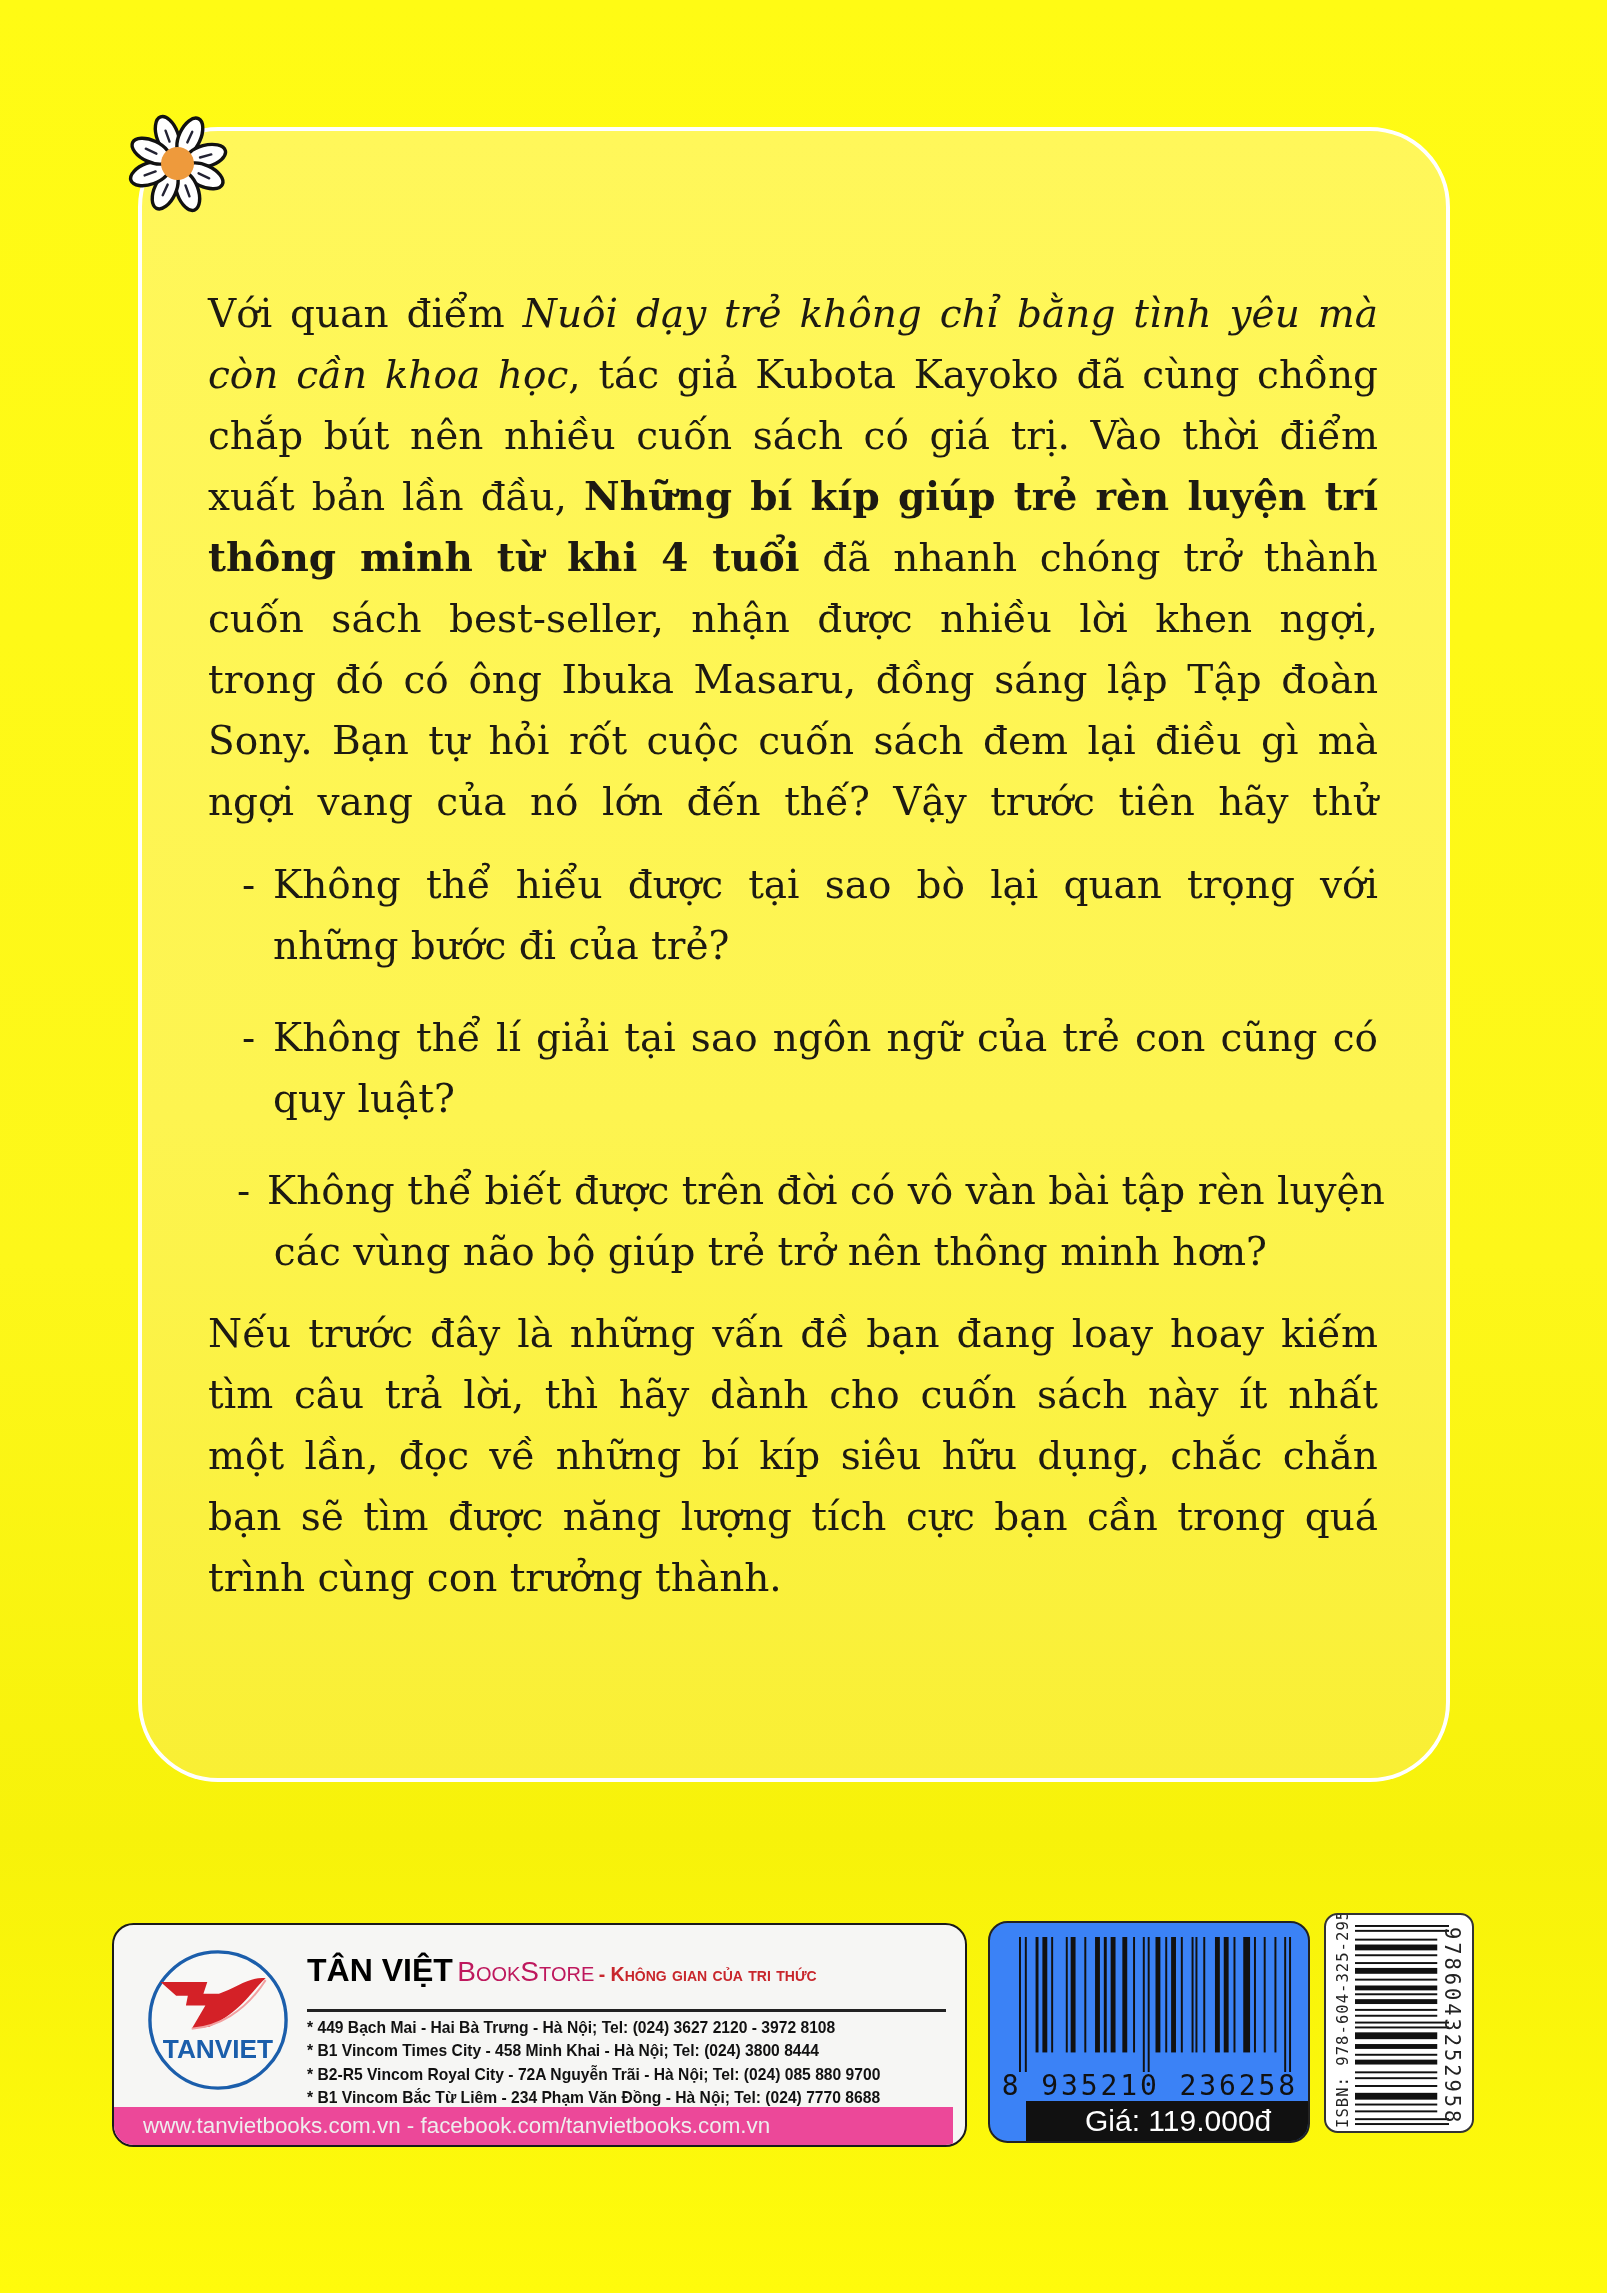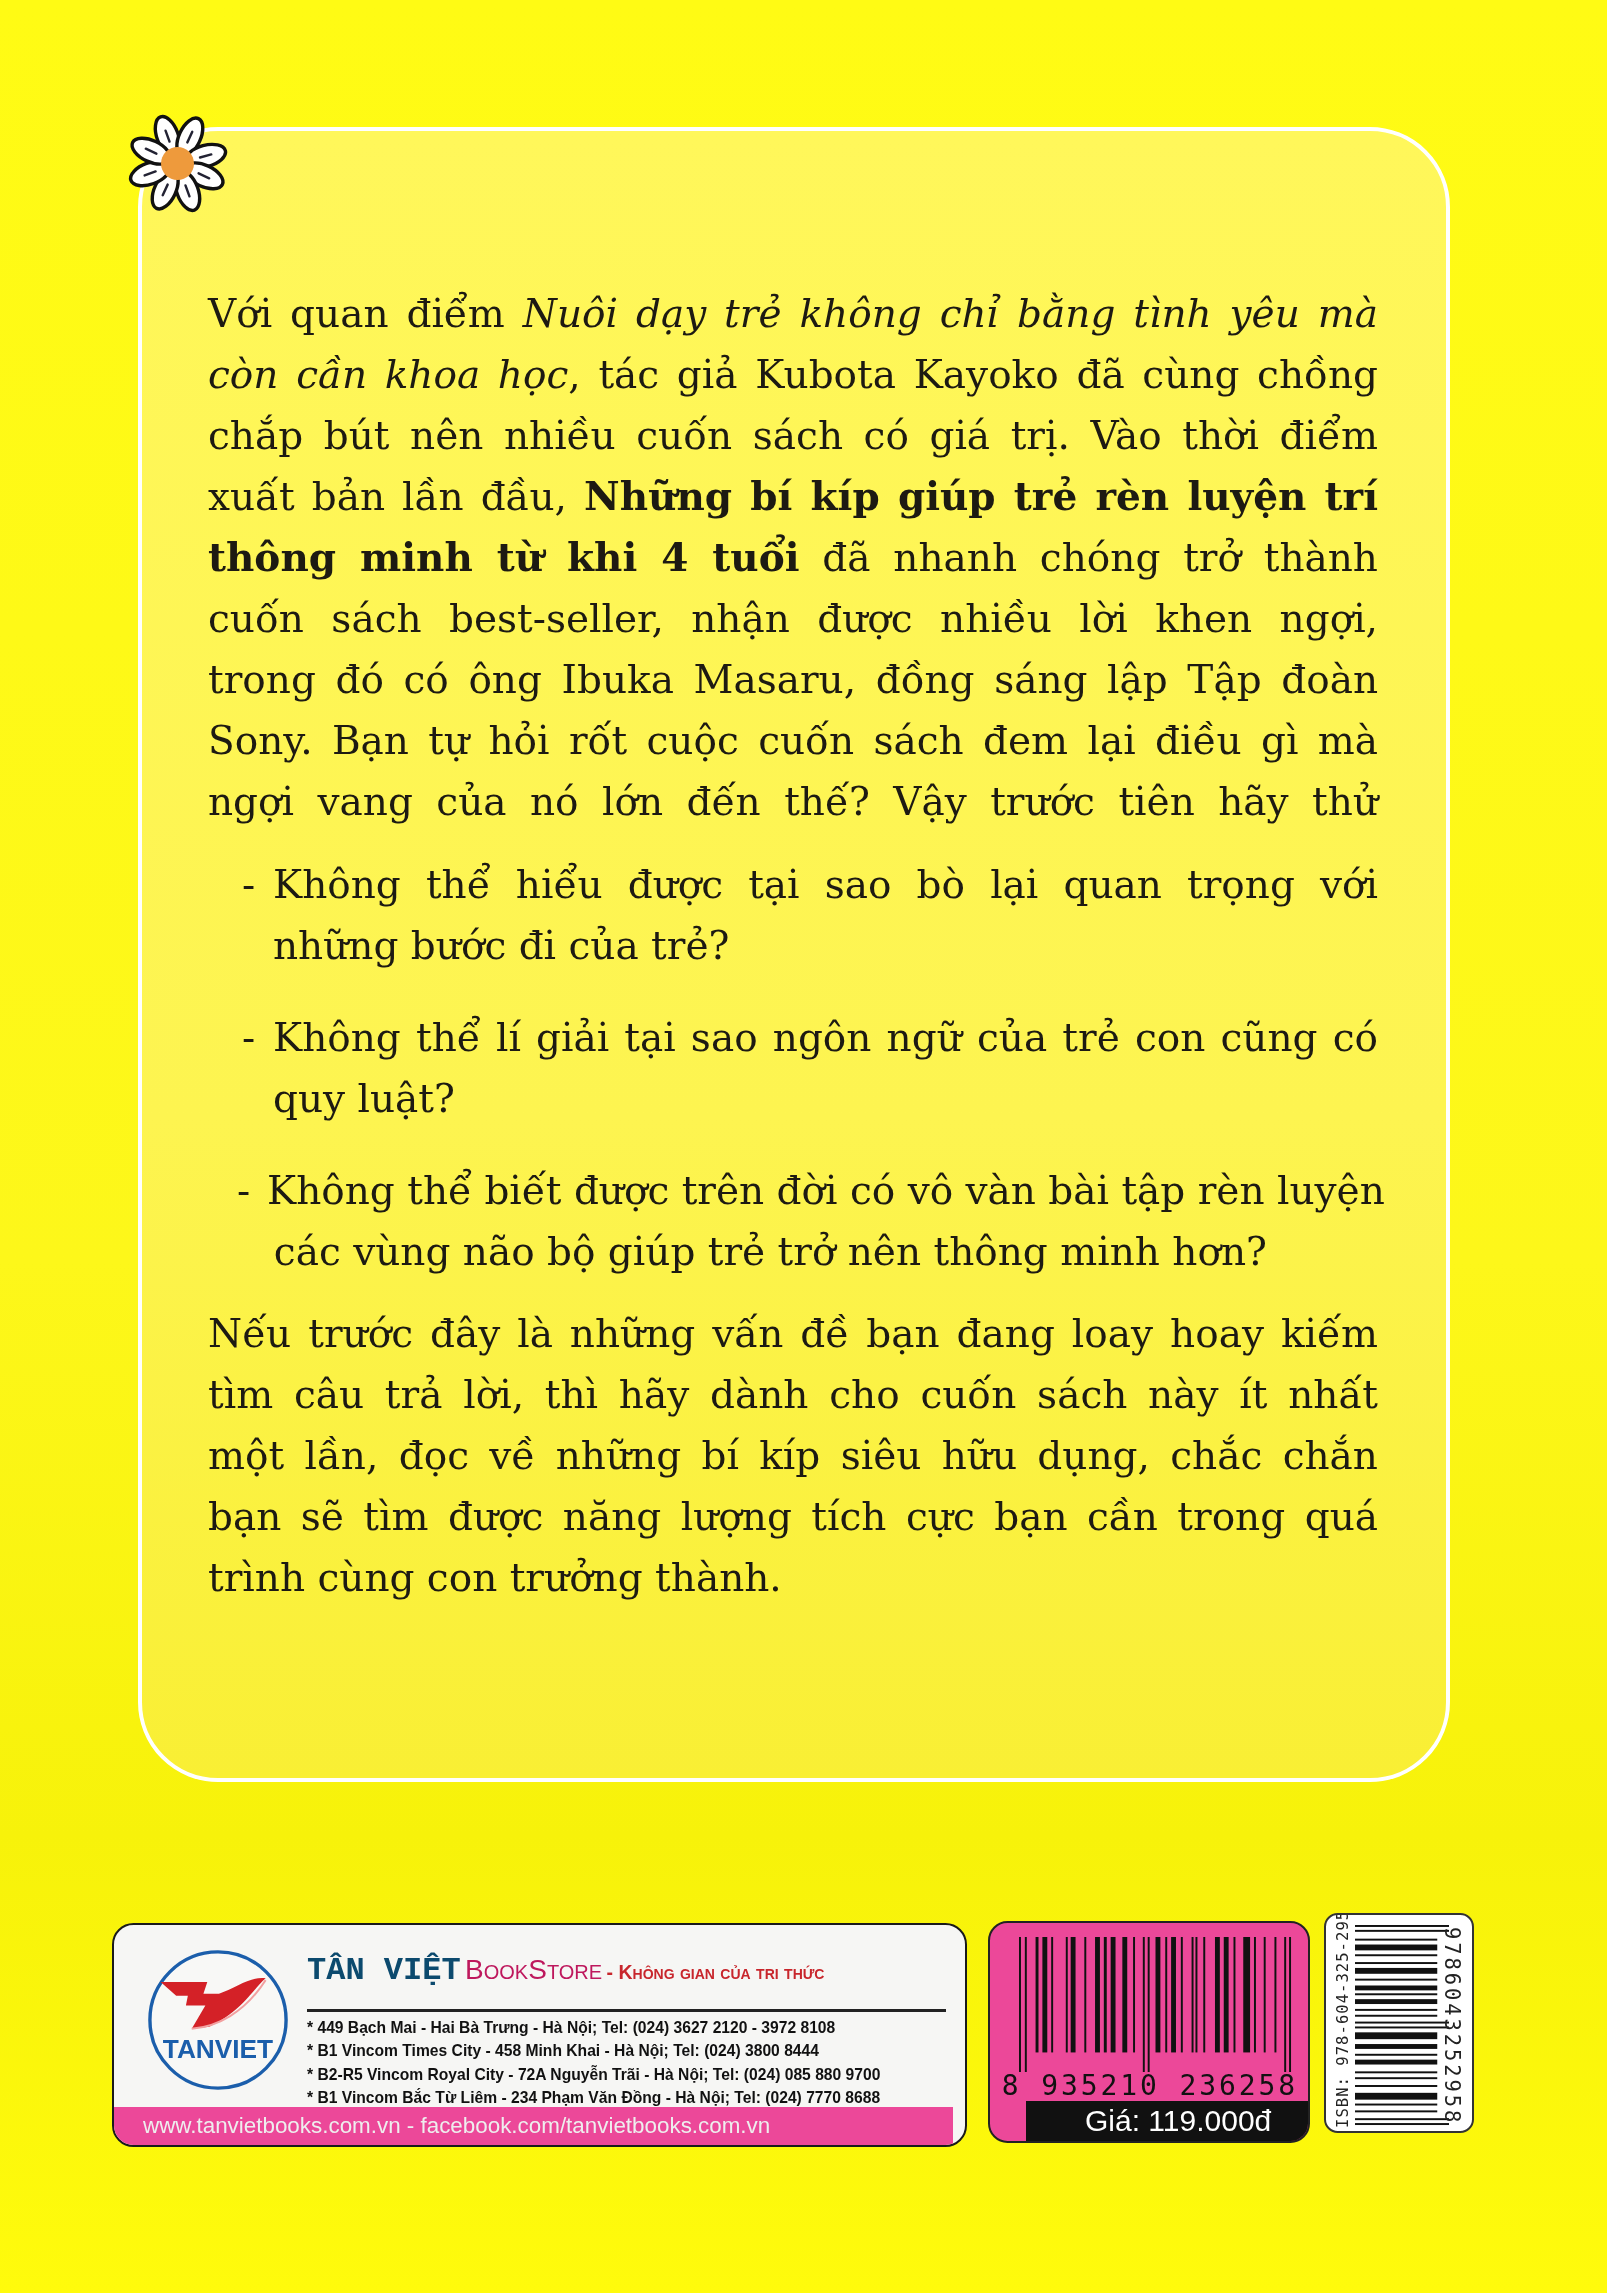--- a/index.html
+++ b/index.html
@@ -30,31 +30,31 @@
   .gap { height:31px; }
   .gap2 { height:21.5px; }
 
   
   .store {
     position:absolute; left:112px; top:1923px; width:855px; height:224px;
     border:2.9px solid #1a1a1a; border-radius:21.5px; background:#f6f6f4; box-sizing:border-box; overflow:hidden;
   }
   .logo { position:absolute; left:33px; top:24.4px; width:142px; height:142px; }
   .store-title { position:absolute; left:193px; top:27px; white-space:nowrap; font-family:"Liberation Sans", sans-serif; }
-  .st-main { color:#0c4a6e; font-weight:bold; font-size:32px; letter-spacing:0px;font-family:Liberation Mono, monospace; }
+  .st-main { color:#000000; font-weight:bold; font-size:32px; letter-spacing:0px; }
   .st-book { color:#be185d; font-weight:normal; font-size:28px; font-variant:small-caps; }
   .st-sub { color:#c8262c; font-weight:bold; font-size:19.5px; font-variant:small-caps; }
   .store-rule { position:absolute; left:193px; top:84px; width:639px; height:2.9px; background:#222; }
   .addr { position:absolute; left:193px; top:91px; width:644px; font-family:"Liberation Sans", sans-serif; font-weight:bold; font-size:17px; line-height:23.4px; color:#111; white-space:nowrap; transform:scaleX(0.92); transform-origin:left top; }
   .store-strip { position:absolute; left:0; right:12px; bottom:0; height:38px; background:#ec4899; color:#eee; font-family:"Liberation Sans", sans-serif; font-size:22.4px; line-height:38px; padding-left:29px; white-space:nowrap; }
 
   
   .price {
     position:absolute; left:988px; top:1921px; width:322px; height:222px;
-    border:2.9px solid #222; border-radius:19.5px; background:#ec4899; box-sizing:border-box; overflow:hidden;
+    border:2.9px solid #222; border-radius:19.5px; background:#3b82f6; box-sizing:border-box; overflow:hidden;
   }
   .price .bars { position:absolute; left:29px; top:13.7px; width:273px; height:135px; }
   .price .digits { position:absolute; left:11.7px; top:146px; width:302px; font-family:"DejaVu Sans Mono", "Liberation Mono", monospace; font-size:28px; color:#111; letter-spacing:2.9px; white-space:nowrap; }
   .price .strip { position:absolute; left:0; right:0; bottom:0; height:40px; background:#111; color:#fff; font-family:"Liberation Sans", sans-serif; font-size:30px; line-height:40px; padding-left:59px;margin-left:36px; }
 
   
   .isbn {
     position:absolute; left:1324px; top:1913px; width:150px; height:220px;
     border:2.9px solid #333; border-radius:13.7px; background:#fff; box-sizing:border-box; overflow:hidden;
   }

